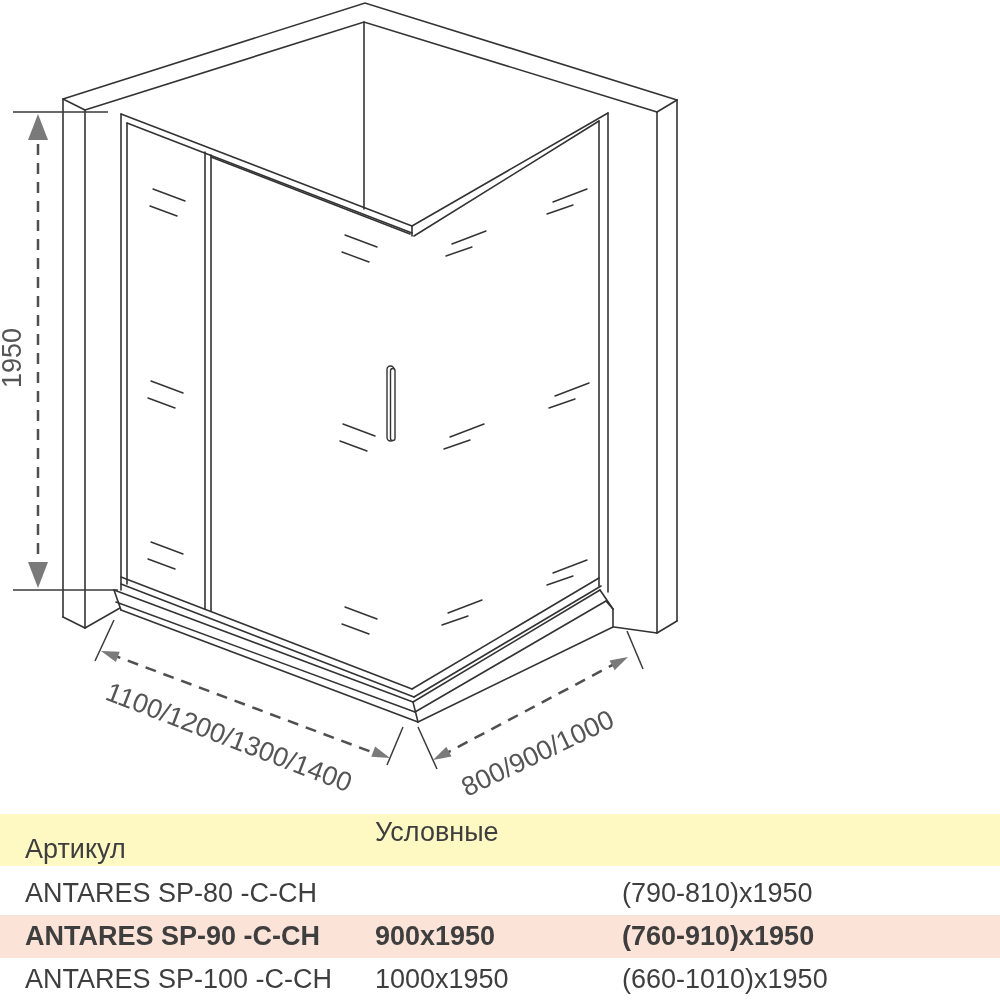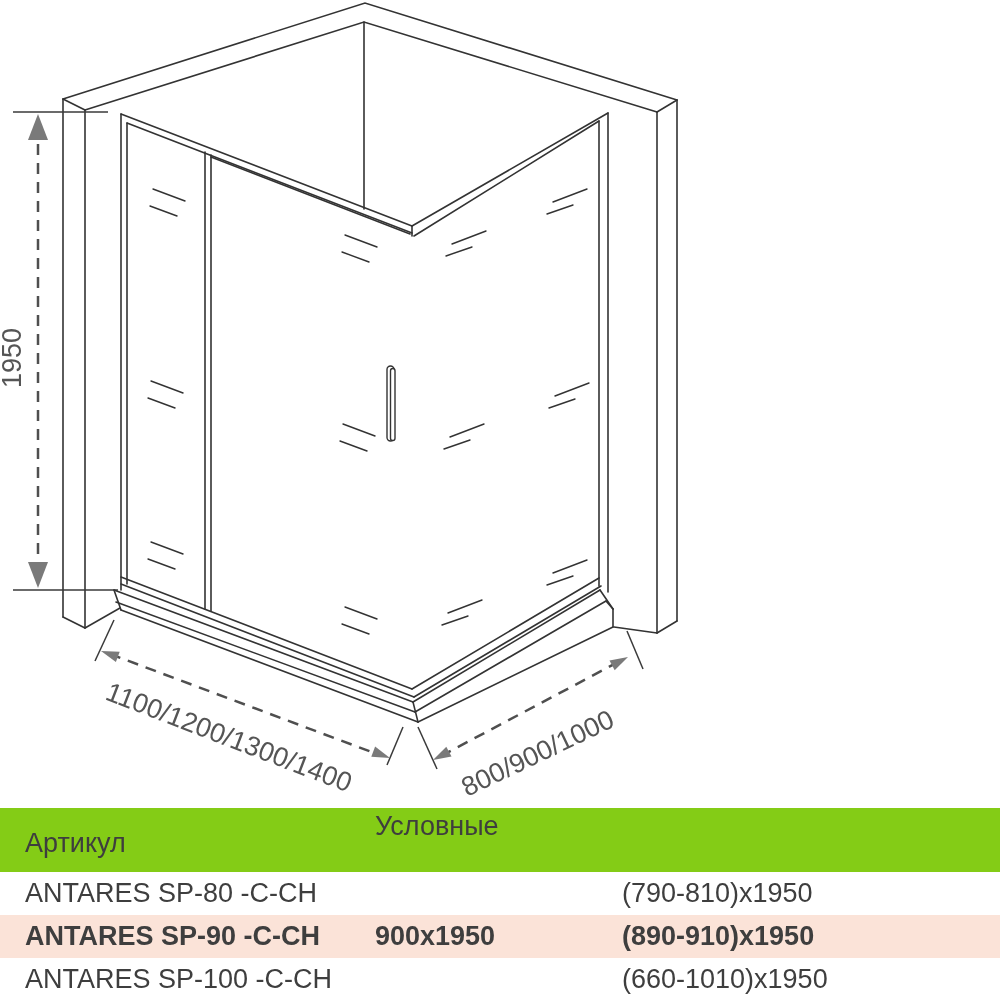--- a/index.html
+++ b/index.html
@@ -10,21 +10,21 @@
   .ln{stroke:#333333;stroke-width:1.6;fill:none;stroke-linecap:round;}
   .dash{stroke:#4f4f4f;stroke-width:2.5;fill:none;stroke-dasharray:11 8;stroke-linecap:butt;}
   .tick{stroke:#3a3a3a;stroke-width:1.5;fill:none;}
   .arrow{fill:#7a7a7a;stroke:none;}
   .dimtxt{fill:#555555;font-size:27px;font-family:"Liberation Sans","DejaVu Sans",sans-serif;}
   .marks{stroke:#333333;stroke-width:1.4;fill:none;stroke-linecap:round;}
   .handle{stroke:#333333;stroke-width:1.4;fill:#ffffff;}
 
   .spec-table{position:absolute;left:0;top:800px;width:1000px;height:200px;color:#3e3e3e;}
   .t-band{position:absolute;left:0;width:1000px;}
-  .t-header{top:8px;height:91px;background:#84cc16;}
+  .t-header{top:14px;height:52px;background:#fef9c3;}
   .t-row1{top:72px;height:31px;background:#ffffff;padding-left:29px;}
   .t-row2{top:115px;height:43px;background:#fbe3d8;font-weight:bold;}
   .t-row3{top:158px;height:42px;background:#ffffff;}
   .cell{position:absolute;font-size:27px;white-space:nowrap;}
   .c1{left:25px;}
   .c2{left:375px;}
   .c3{left:622px;}
   .t-header .one{top:0;height:70px;line-height:70px;}
   .t-header .two{top:2px;line-height:33px;}
   .t-row1 .cell,.t-row2 .cell{top:0;height:43px;line-height:43px;}
@@ -156,22 +156,23 @@
     </div>
 
     <div class="t-band t-row1">
       <div class="cell c1">ANTARES SP-80 -C-CH</div>
       <div class="cell c3">(790-810)x1950</div>
     </div>
 
     <div class="t-band t-row2">
       <div class="cell c1">ANTARES SP-90 -C-CH</div>
       <div class="cell c2">900x1950</div>
-      <div class="cell c3">(890-910)x1950</div>
+      <div class="cell c3">(760-910)x1950</div>
     </div>
 
     <div class="t-band t-row3">
       <div class="cell c1">ANTARES SP-100 -C-CH</div>
+      <div class="cell c2">1000x1950</div>
       <div class="cell c3">(660-1010)x1950</div>
     </div>
 
   </div>
 </div>
 
 </body></html>

